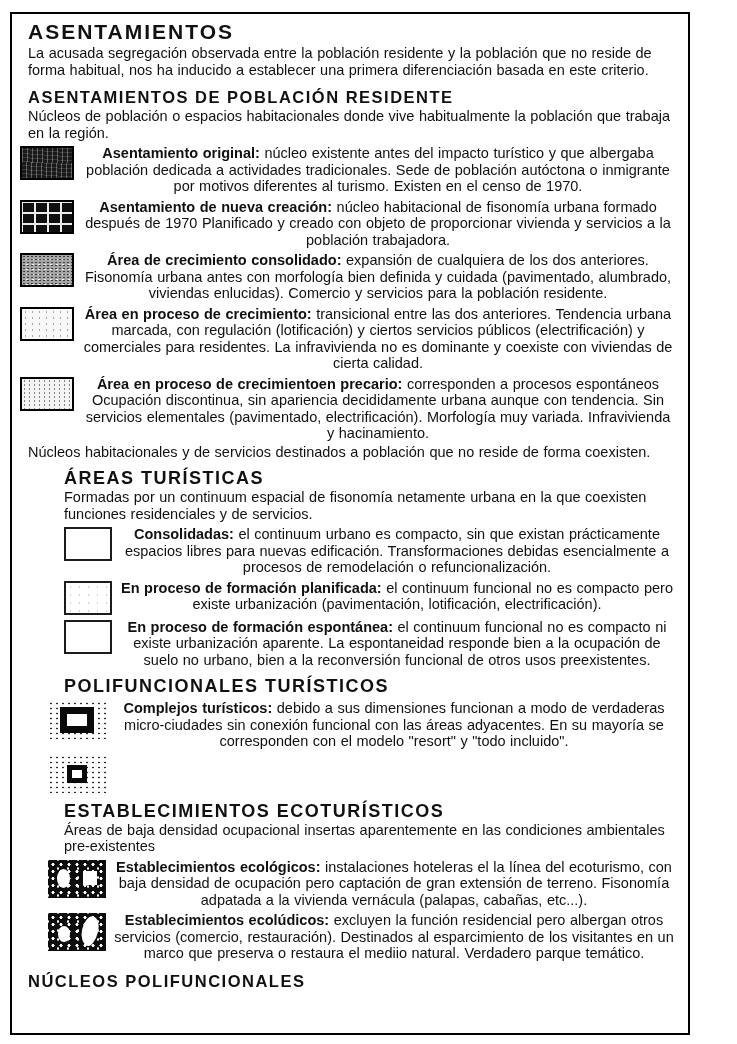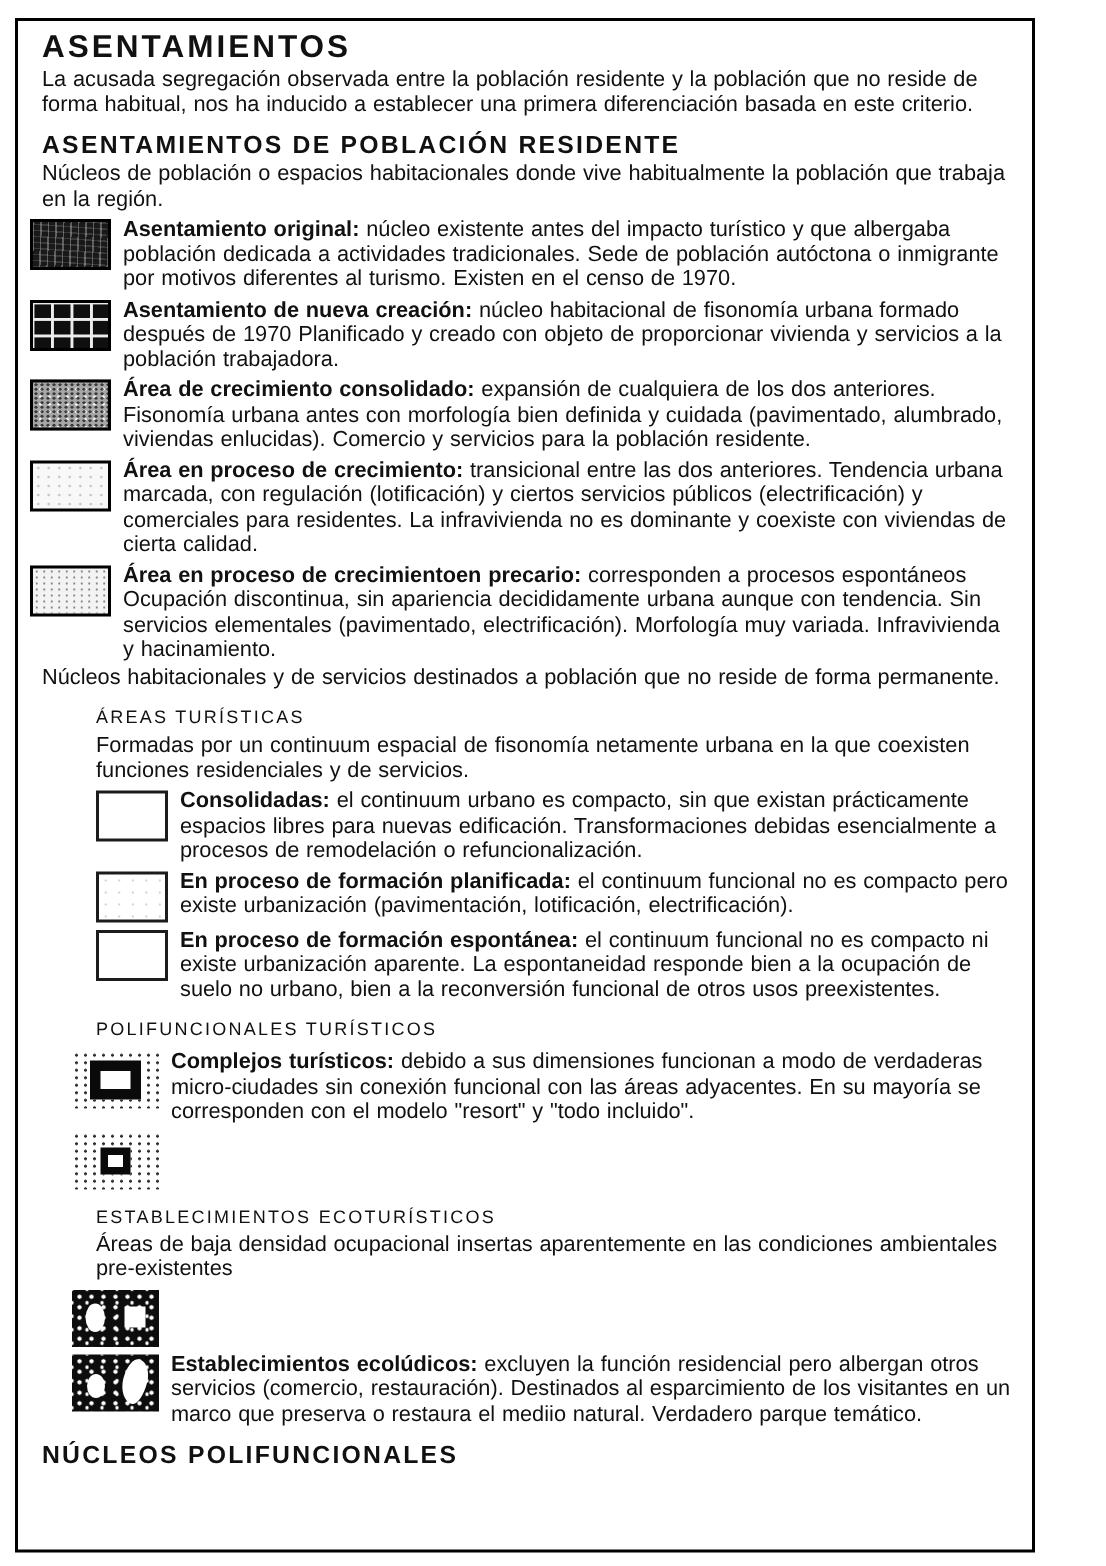--- a/index.html
+++ b/index.html
@@ -8,25 +8,25 @@
     font-family:"Liberation Sans","DejaVu Sans",sans-serif;color:#111;
     position:relative;
   }
   .frame{
     position:absolute;left:10px;top:12px;width:680px;height:1023px;
     border:2px solid #000;box-sizing:border-box;
     padding:6px 14px 6px 16px;overflow:hidden;
   }
   h1{font-size:21px;line-height:24px;margin:0 0 1px 0;letter-spacing:2px;font-weight:bold;}
   h2{font-size:16.5px;line-height:20px;margin:9px 0 1px 0;letter-spacing:1.5px;font-weight:bold;}
-  h3{font-size:12px;line-height:20px;margin:8px 0 1px 0;letter-spacing:1.5px;font-weight:normal;}
+  h3{font-size:18px;line-height:20px;margin:8px 0 1px 0;letter-spacing:1.5px;font-weight:bold;}
   p{margin:0;font-size:14.5px;line-height:16.5px;word-spacing:.5px;}
   .sub{margin-left:36px;}
   .legend-item{display:flex;align-items:flex-start;margin:4px 0 2px 0;}
-  .legend-item p{flex:1;}
+  .legend-item p{flex:1;text-align:center;}
   .swatch{
     flex:none;position:relative;box-sizing:border-box;
     width:54px;height:34px;margin-right:8px;margin-top:1px;
     border:2px solid #000;background:#fff;
   }
   .flush{margin-left:-8px;}
   .estab{margin-left:-16px;}
 
   
   [data-pattern="scribble-black"]{
@@ -127,21 +127,21 @@
   </div>
   <div class="legend-item flush">
     <span class="swatch" data-pattern="faint-noise"></span>
     <p><b>Área en proceso de crecimiento:</b> <span>transicional entre las dos anteriores. Tendencia urbana marcada, con regulación (lotificación) y ciertos servicios públicos (electrificación) y comerciales para residentes. La infravivienda no es dominante y coexiste con viviendas de cierta calidad.</span></p>
   </div>
   <div class="legend-item flush">
     <span class="swatch" data-pattern="light-noise"></span>
     <p><b>Área en proceso de crecimientoen precario:</b> <span>corresponden a procesos espontáneos  Ocupación discontinua, sin apariencia decididamente urbana aunque con tendencia. Sin servicios elementales (pavimentado, electrificación). Morfología muy variada. Infravivienda y hacinamiento.</span></p>
   </div>
 
-  <p>Núcleos habitacionales y de servicios destinados a población que no reside de forma permanente.</p>
+  <p>Núcleos habitacionales y de servicios destinados a población que no reside de forma coexisten.</p>
 
   <div class="sub">
     <h3>ÁREAS TURÍSTICAS</h3>
     <p>Formadas por un continuum espacial de fisonomía netamente urbana en la que coexisten funciones residenciales y de servicios.</p>
 
     <div class="legend-item">
       <span class="swatch" data-pattern="white"></span>
       <p><b>Consolidadas:</b> <span>el continuum urbano es compacto, sin que existan prácticamente espacios libres para nuevas edificación. Transformaciones debidas esencialmente a procesos de remodelación o refuncionalización.</span></p>
     </div>
     <div class="legend-item">
@@ -161,20 +161,21 @@
     </div>
     <div class="legend-item estab">
       <span class="swatch" data-pattern="stipple-frame-small"></span>
     </div>
 
     <h3>ESTABLECIMIENTOS ECOTURÍSTICOS</h3>
     <p>Áreas de baja densidad ocupacional insertas aparentemente en las condiciones ambientales pre-existentes</p>
 
     <div class="legend-item estab">
       <span class="swatch" data-pattern="eco-dots"></span>
+      <p><b>Establecimientos ecológicos:</b> <span>instalaciones hoteleras el la línea del ecoturismo, con baja densidad de ocupación pero captación de gran extensión de terreno. Fisonomía adpatada a la vivienda vernácula (palapas, cabañas, etc...).</span></p>
     </div>
     <div class="legend-item estab">
       <span class="swatch" data-pattern="eco-dots-squiggle"></span>
       <p><b>Establecimientos ecolúdicos:</b> <span>excluyen la función residencial pero albergan otros servicios (comercio, restauración). Destinados al esparcimiento de los visitantes en un marco que preserva o restaura el mediio natural. Verdadero parque temático.</span></p>
     </div>
   </div>
 
   <h2>NÚCLEOS POLIFUNCIONALES</h2>
 
 </div>

